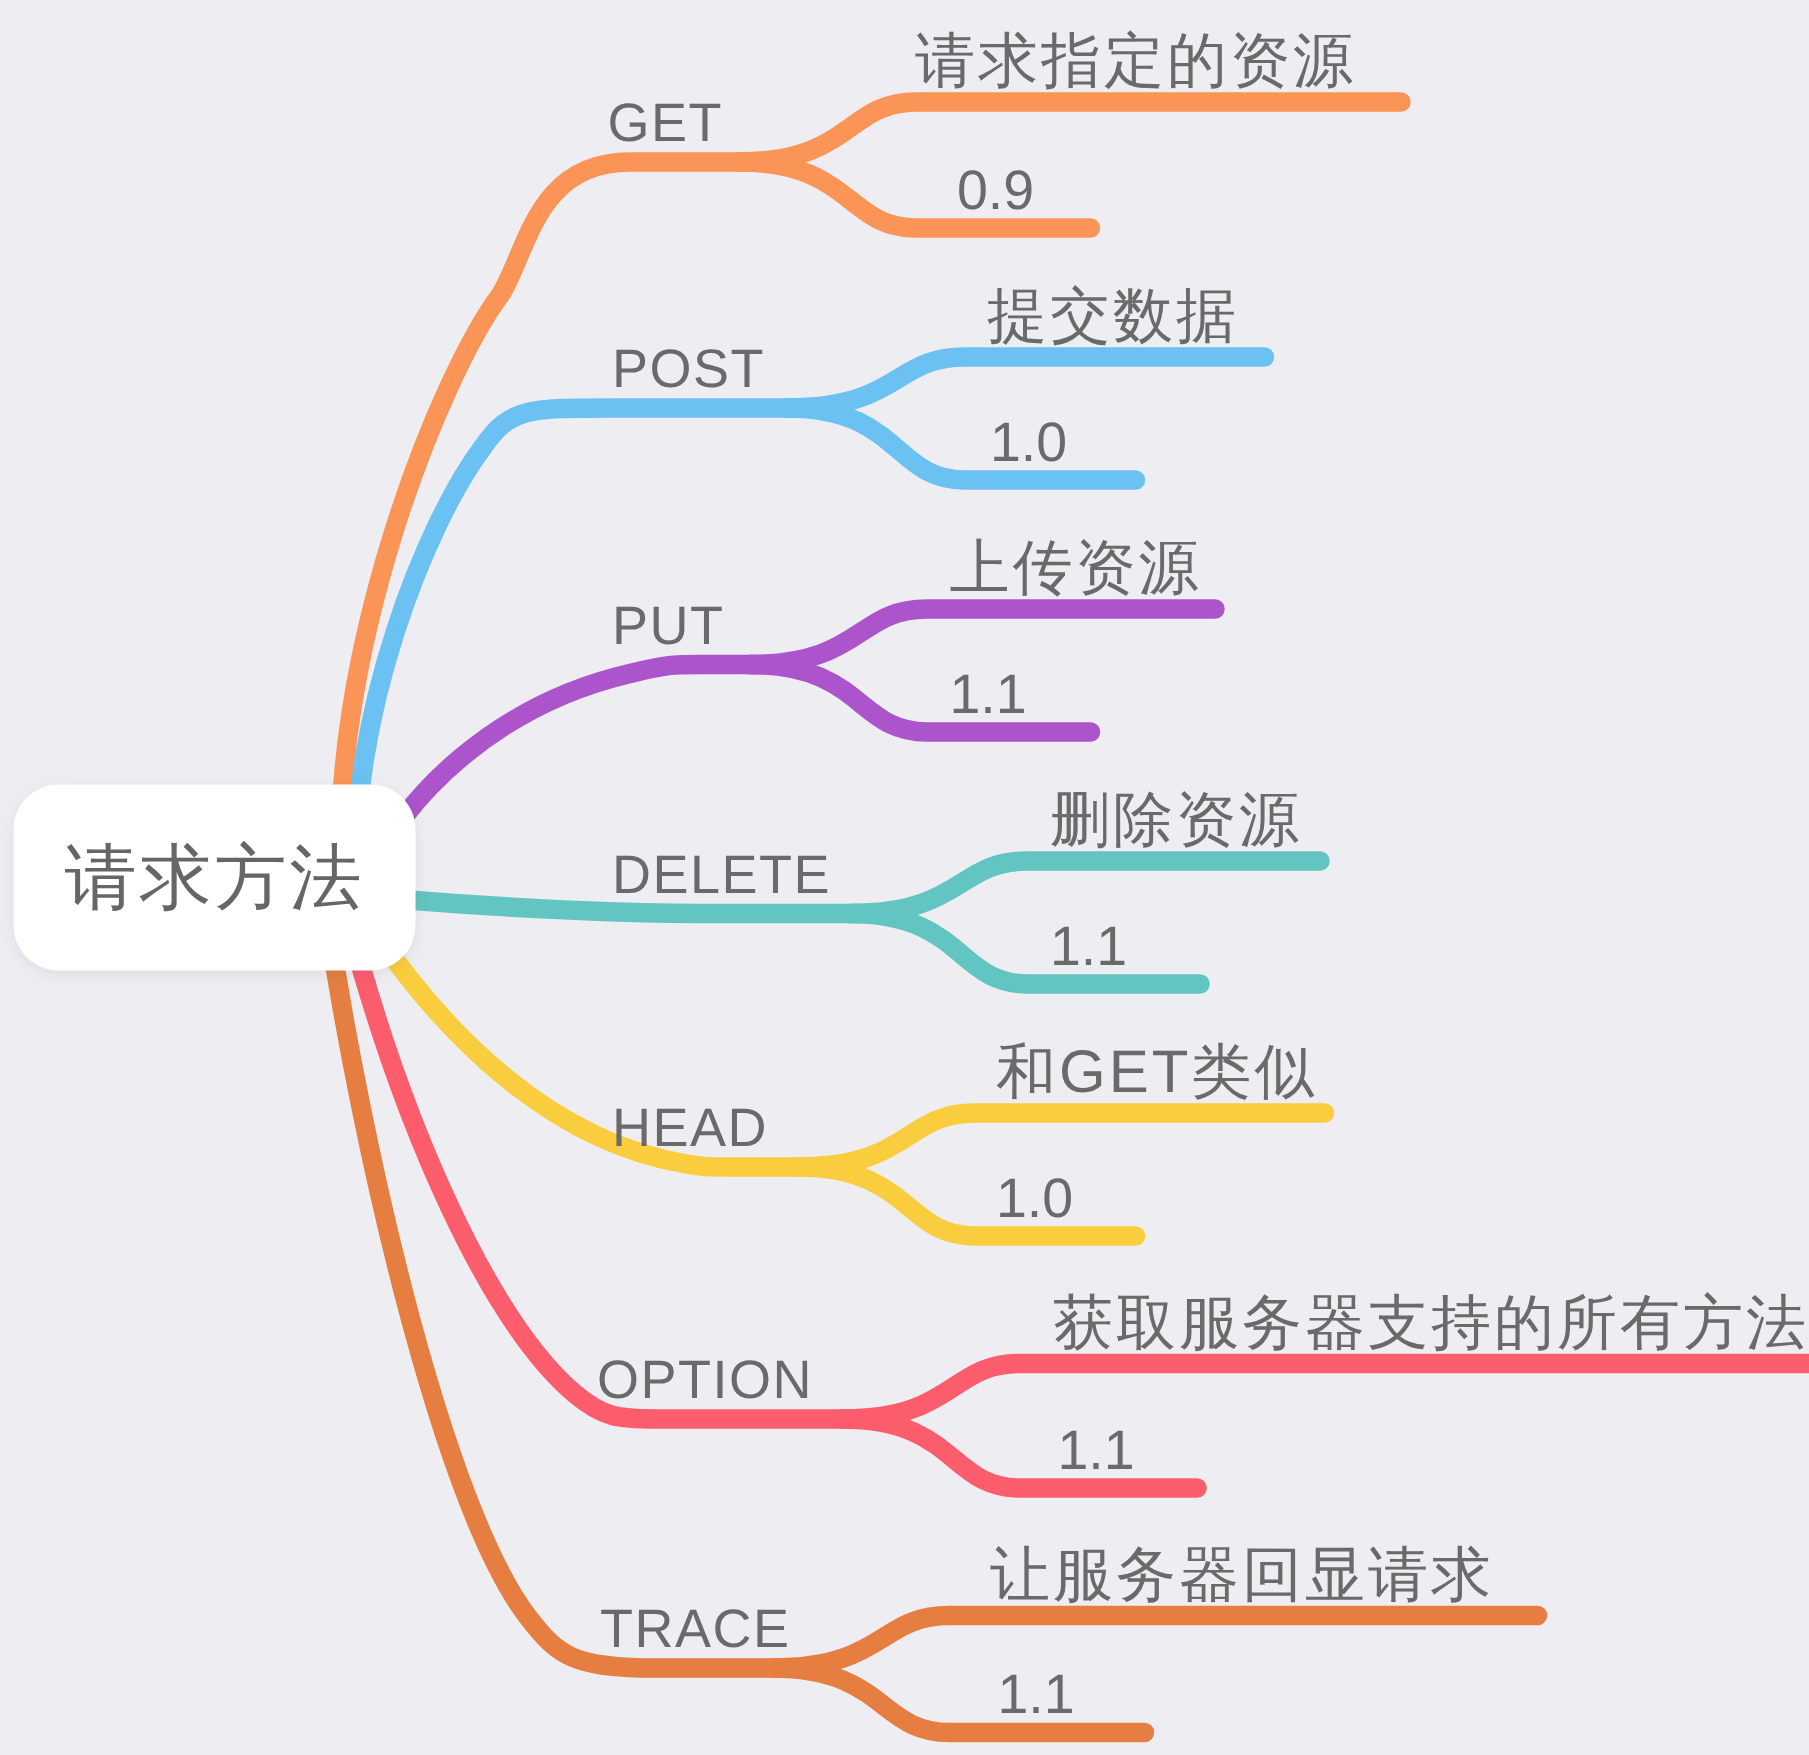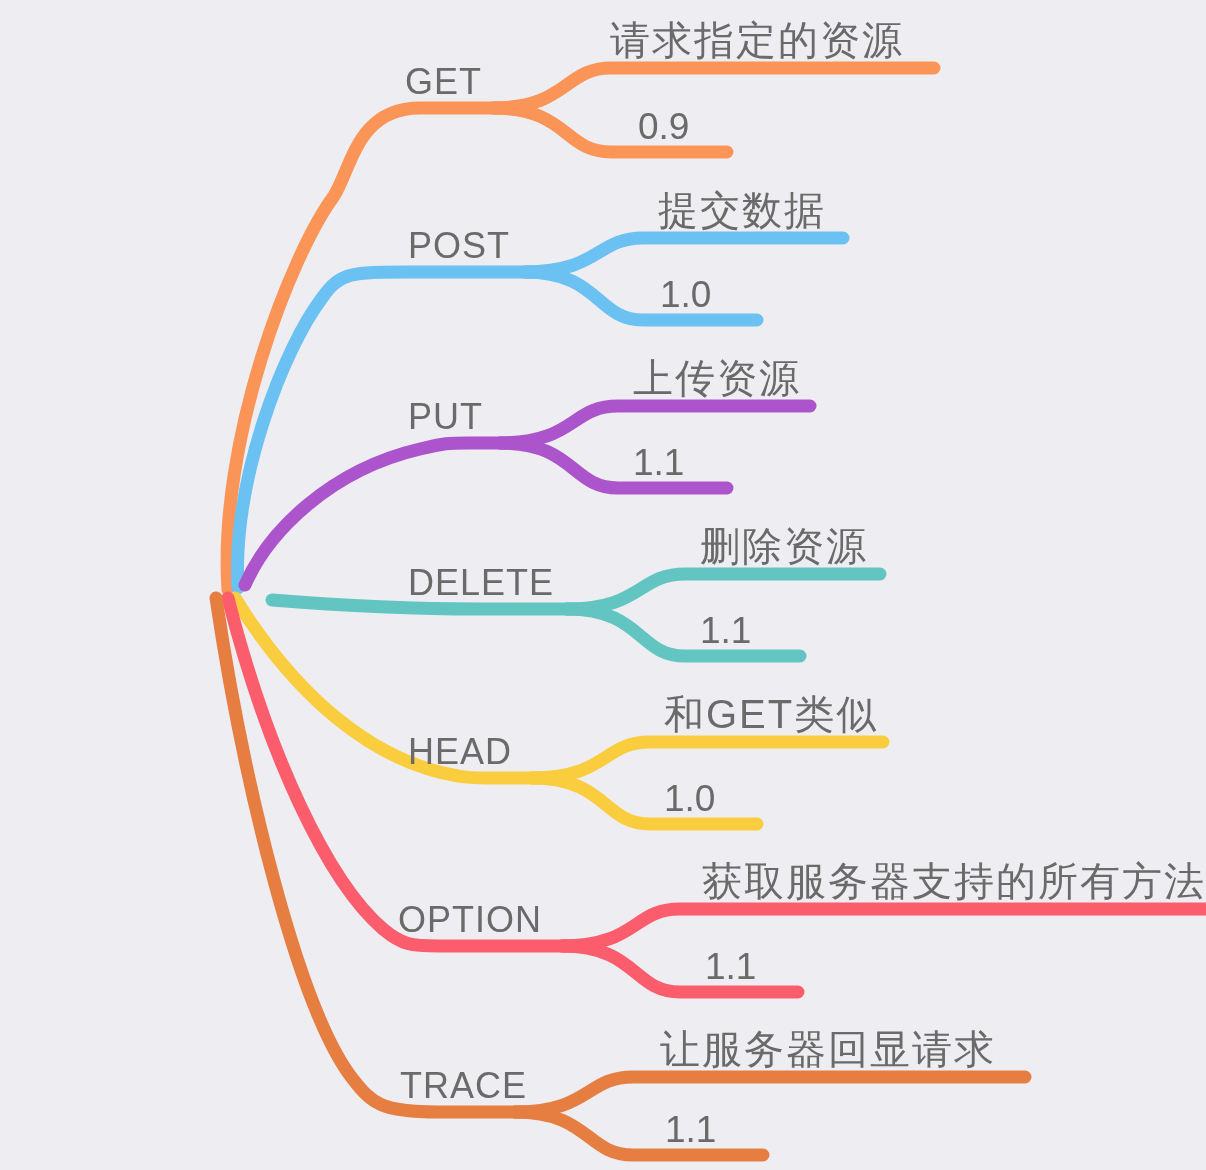--- a/index.html
+++ b/index.html
@@ -106,13 +106,16 @@
     <g>
       <path d="M 216 598 C 243 780 298 1008 352 1078 C 372 1104 382 1112 438 1112 L 545 1112" stroke="#E67E41"></path>
       <path d="M 515 1112 C 590 1112 586 1077 633 1077 L 1025 1077" stroke="#E67E41"></path>
       <path d="M 515 1112 C 590 1112 586 1155 633 1155 L 763 1155" stroke="#E67E41"></path>
       <text class="method" x="400" y="1098">TRACE</text>
       <text class="desc" x="660" y="1063">让服务器回显请求</text>
       <text class="version" x="665" y="1142">1.1</text>
     </g>
   </svg>
 
+  <div class="root-node" style="background: rgb(255, 255, 255);">
+    <span style="color: rgb(102, 102, 102);">请求方法</span>
+  </div>
 </div>
 
 </body></html>

